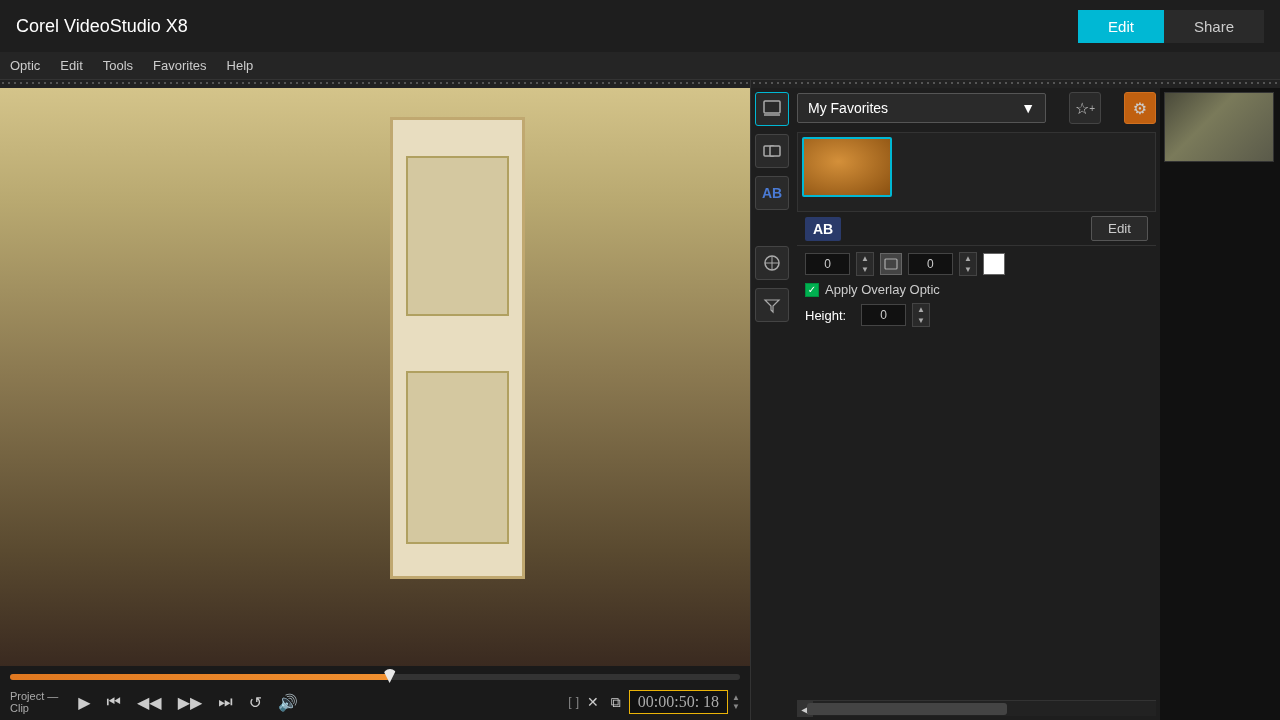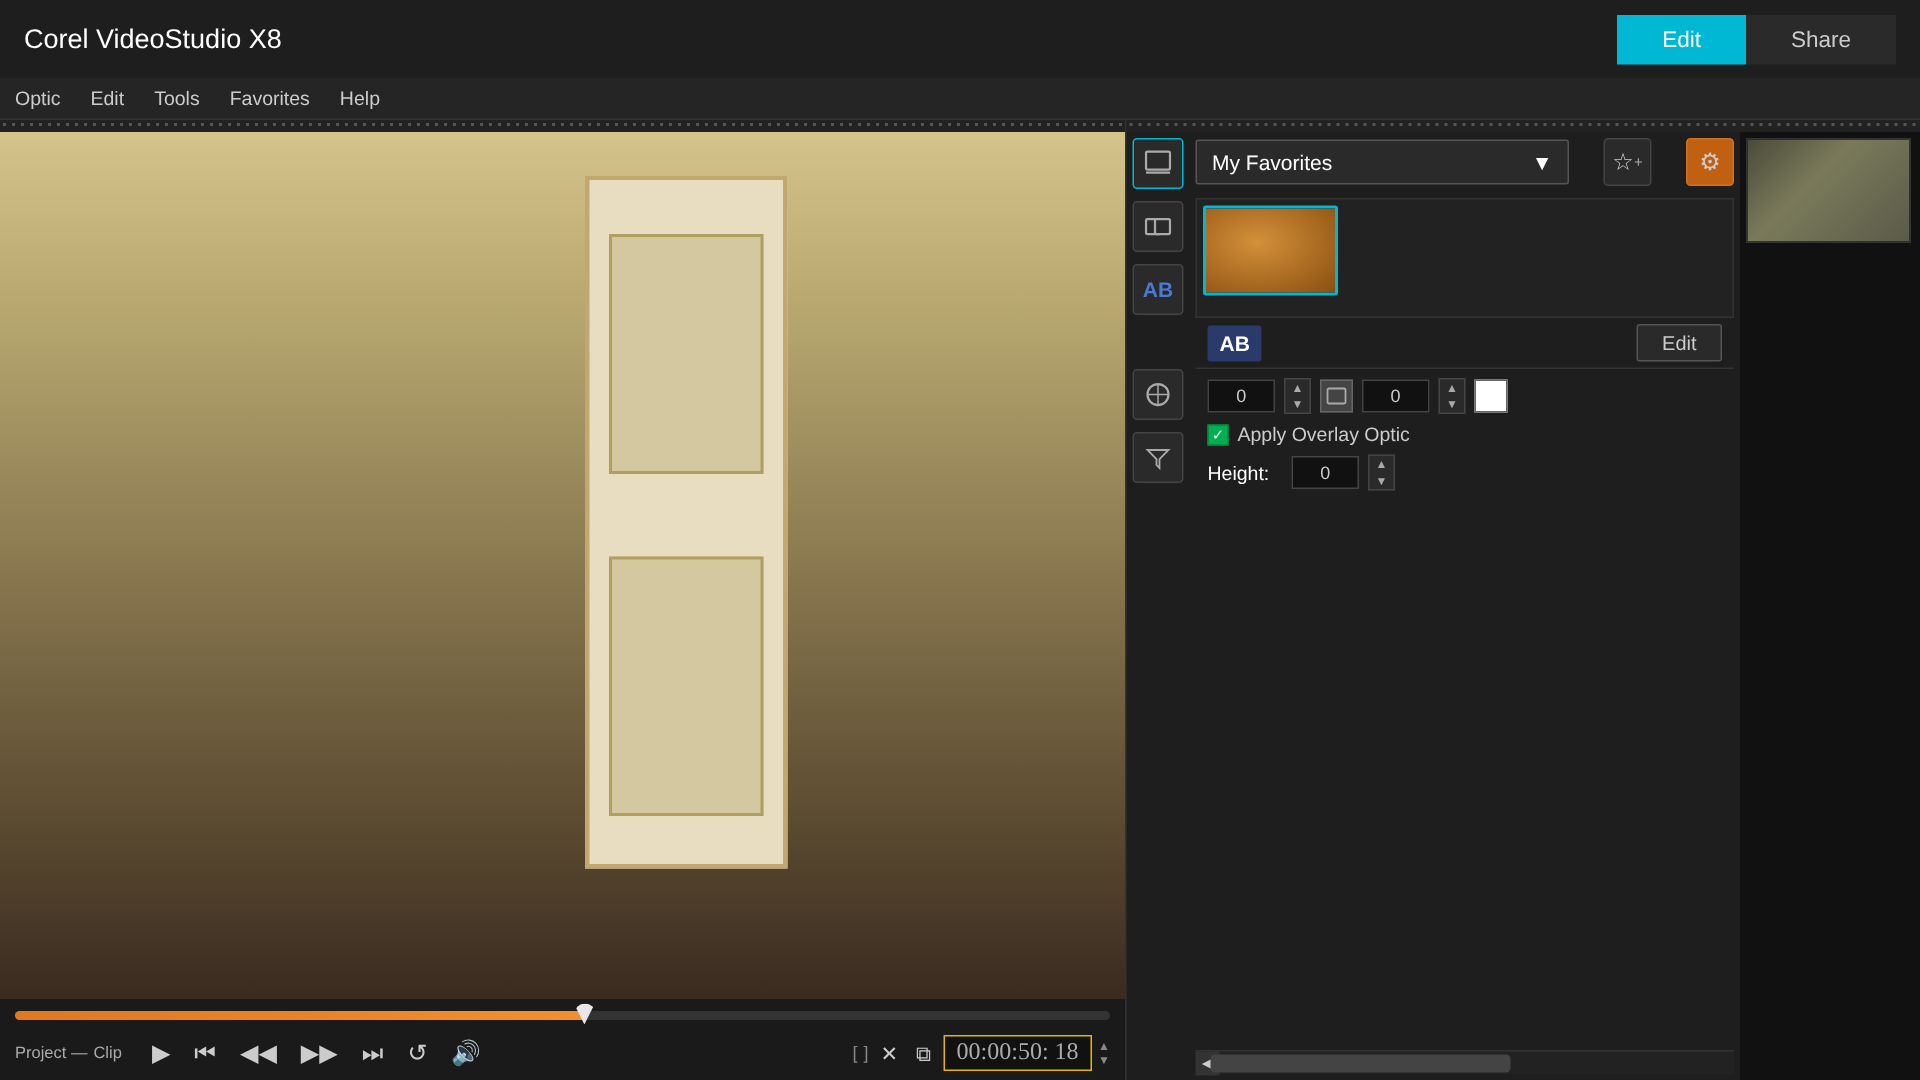--- a/index.html
+++ b/index.html
@@ -484,21 +484,21 @@
         </div>
       </div>
     </div>
 
     <div id="controls-strip">
       <div id="scrubber-bar">
         <div id="scrubber-fill"></div>
         <div id="scrubber-handle"></div>
       </div>
       <div id="playback-controls">
-        <div style="display:flex;flex-direction:row;margin-right:4px;">
+        <div style="display:flex;flex-direction:column;margin-right:4px;">
           <span class="project-clip-label">Project —</span>
           <span class="project-clip-label">Clip</span>
         </div>
         <button class="ctrl-btn">▶</button>
         <button class="ctrl-btn">⏮</button>
         <button class="ctrl-btn">◀◀</button>
         <button class="ctrl-btn">▶▶</button>
         <button class="ctrl-btn">⏭</button>
         <button class="ctrl-btn">↺</button>
         <button class="ctrl-btn">🔊</button>

